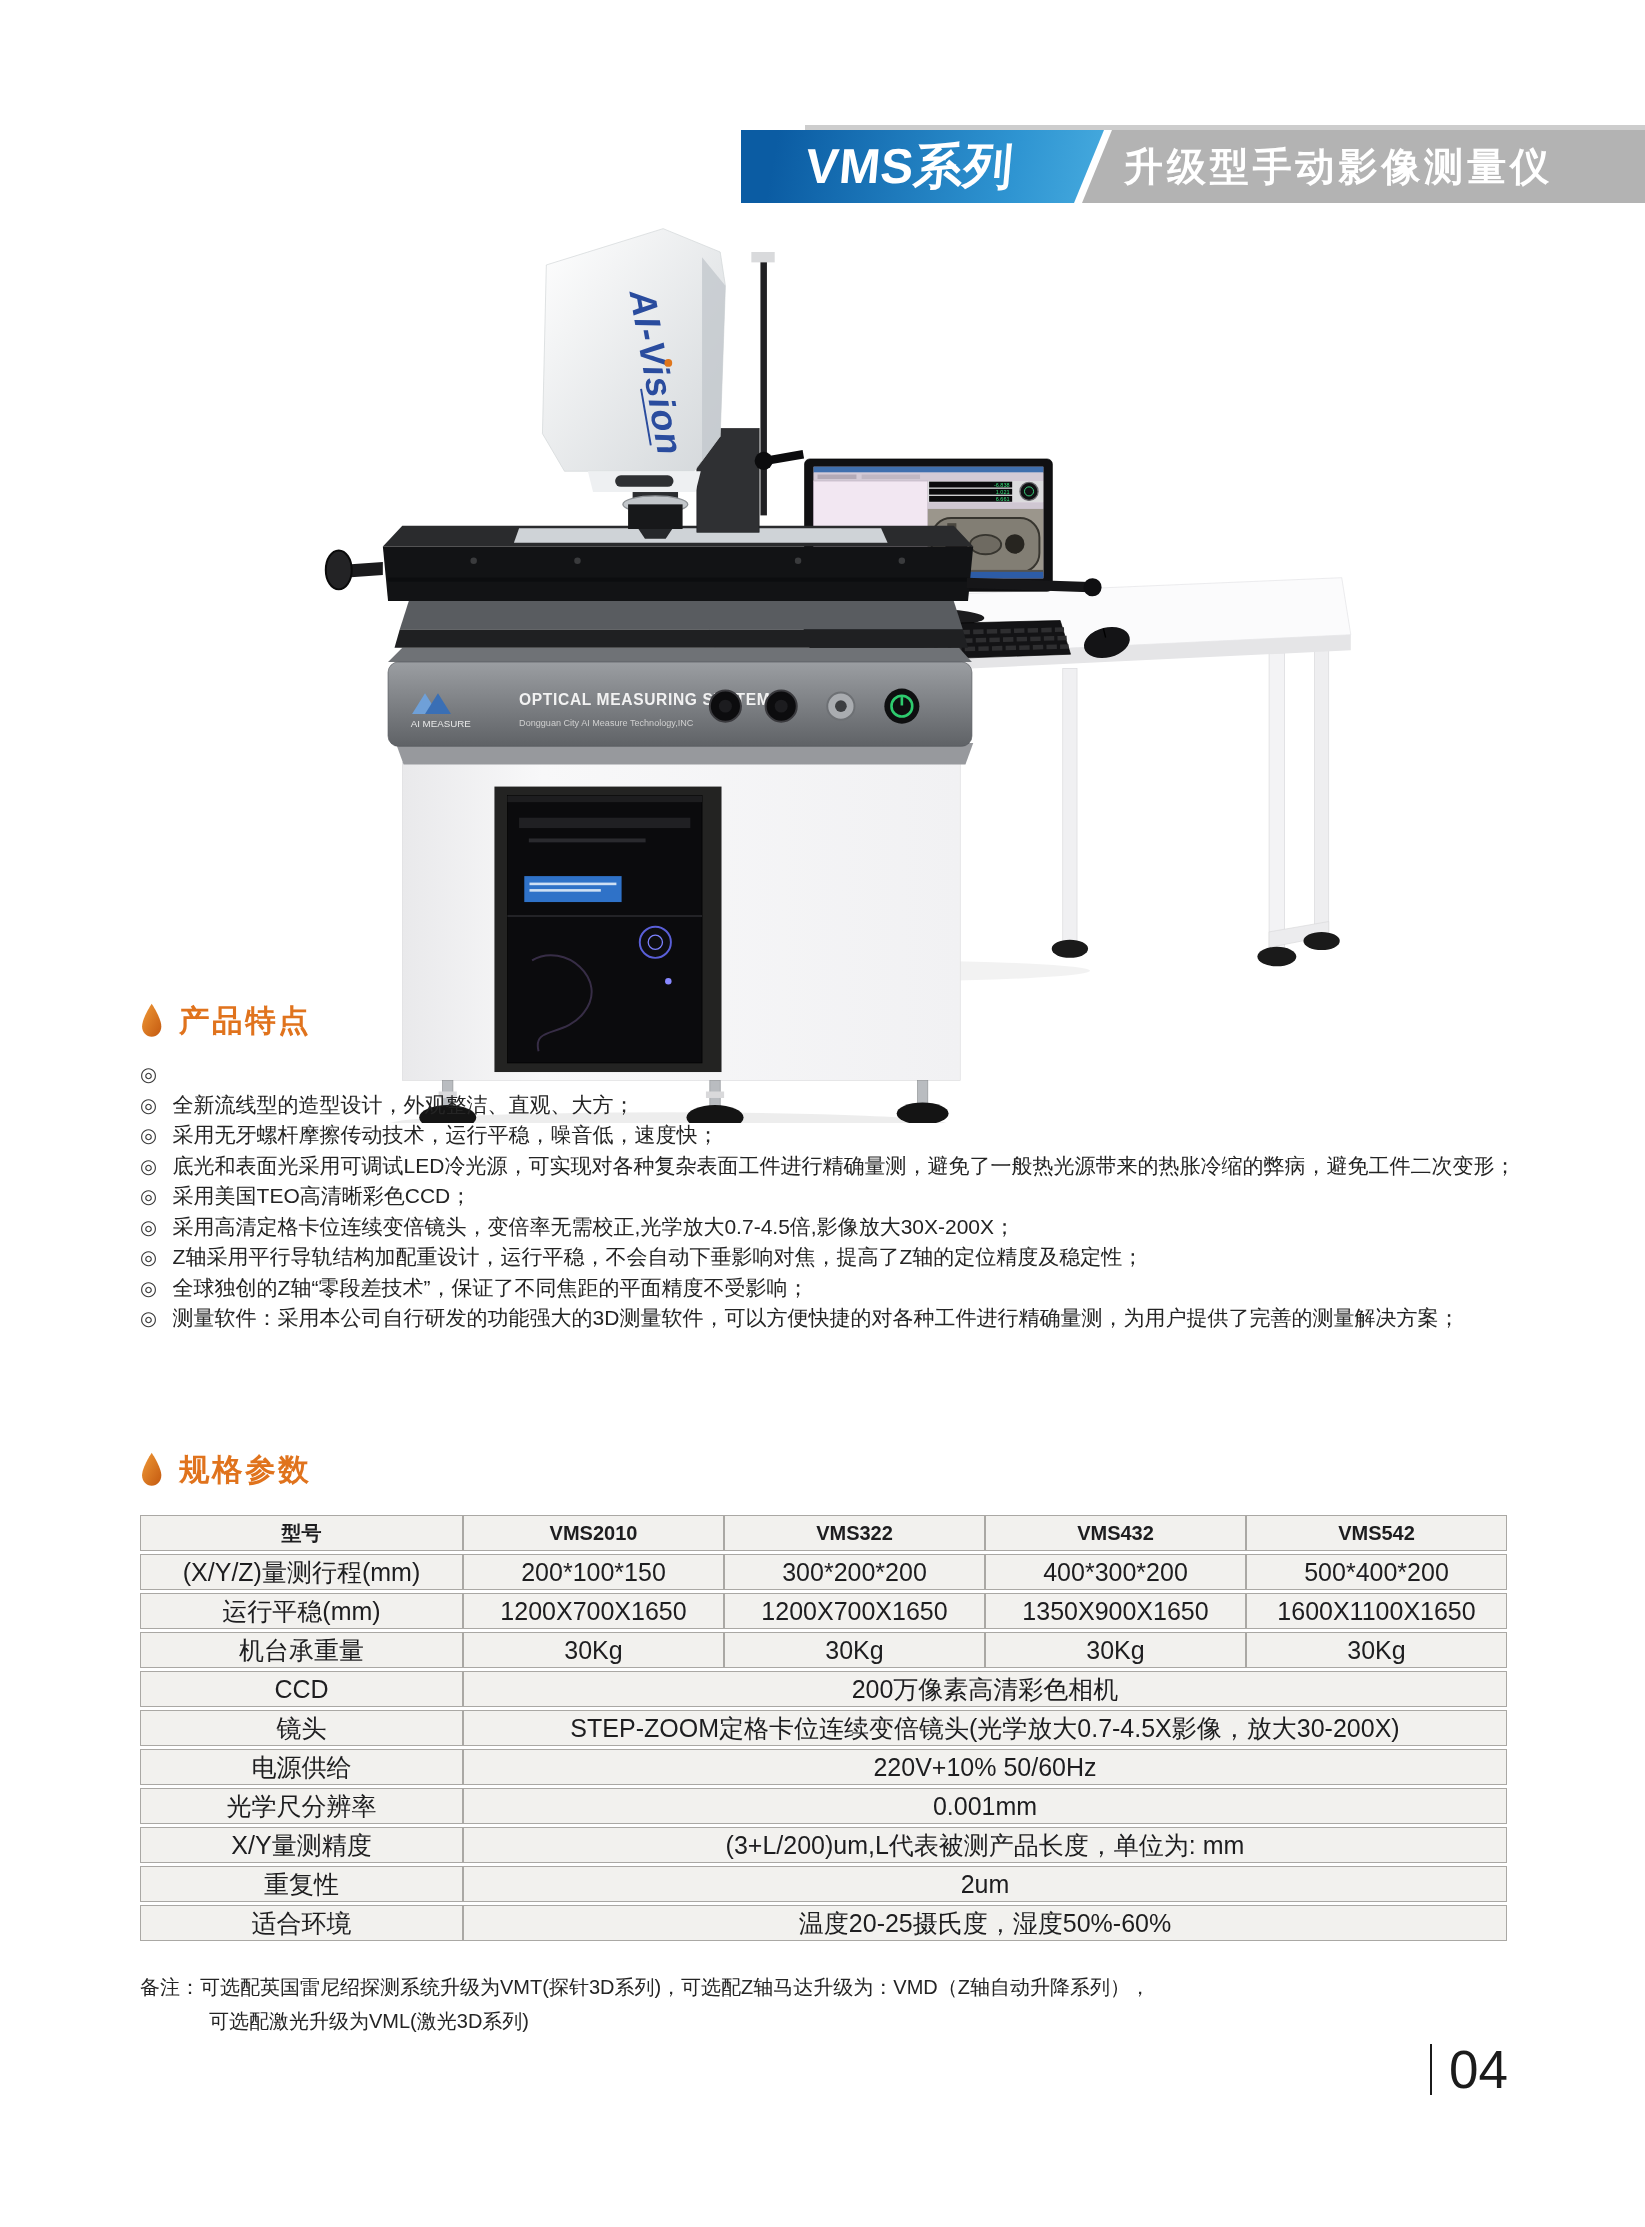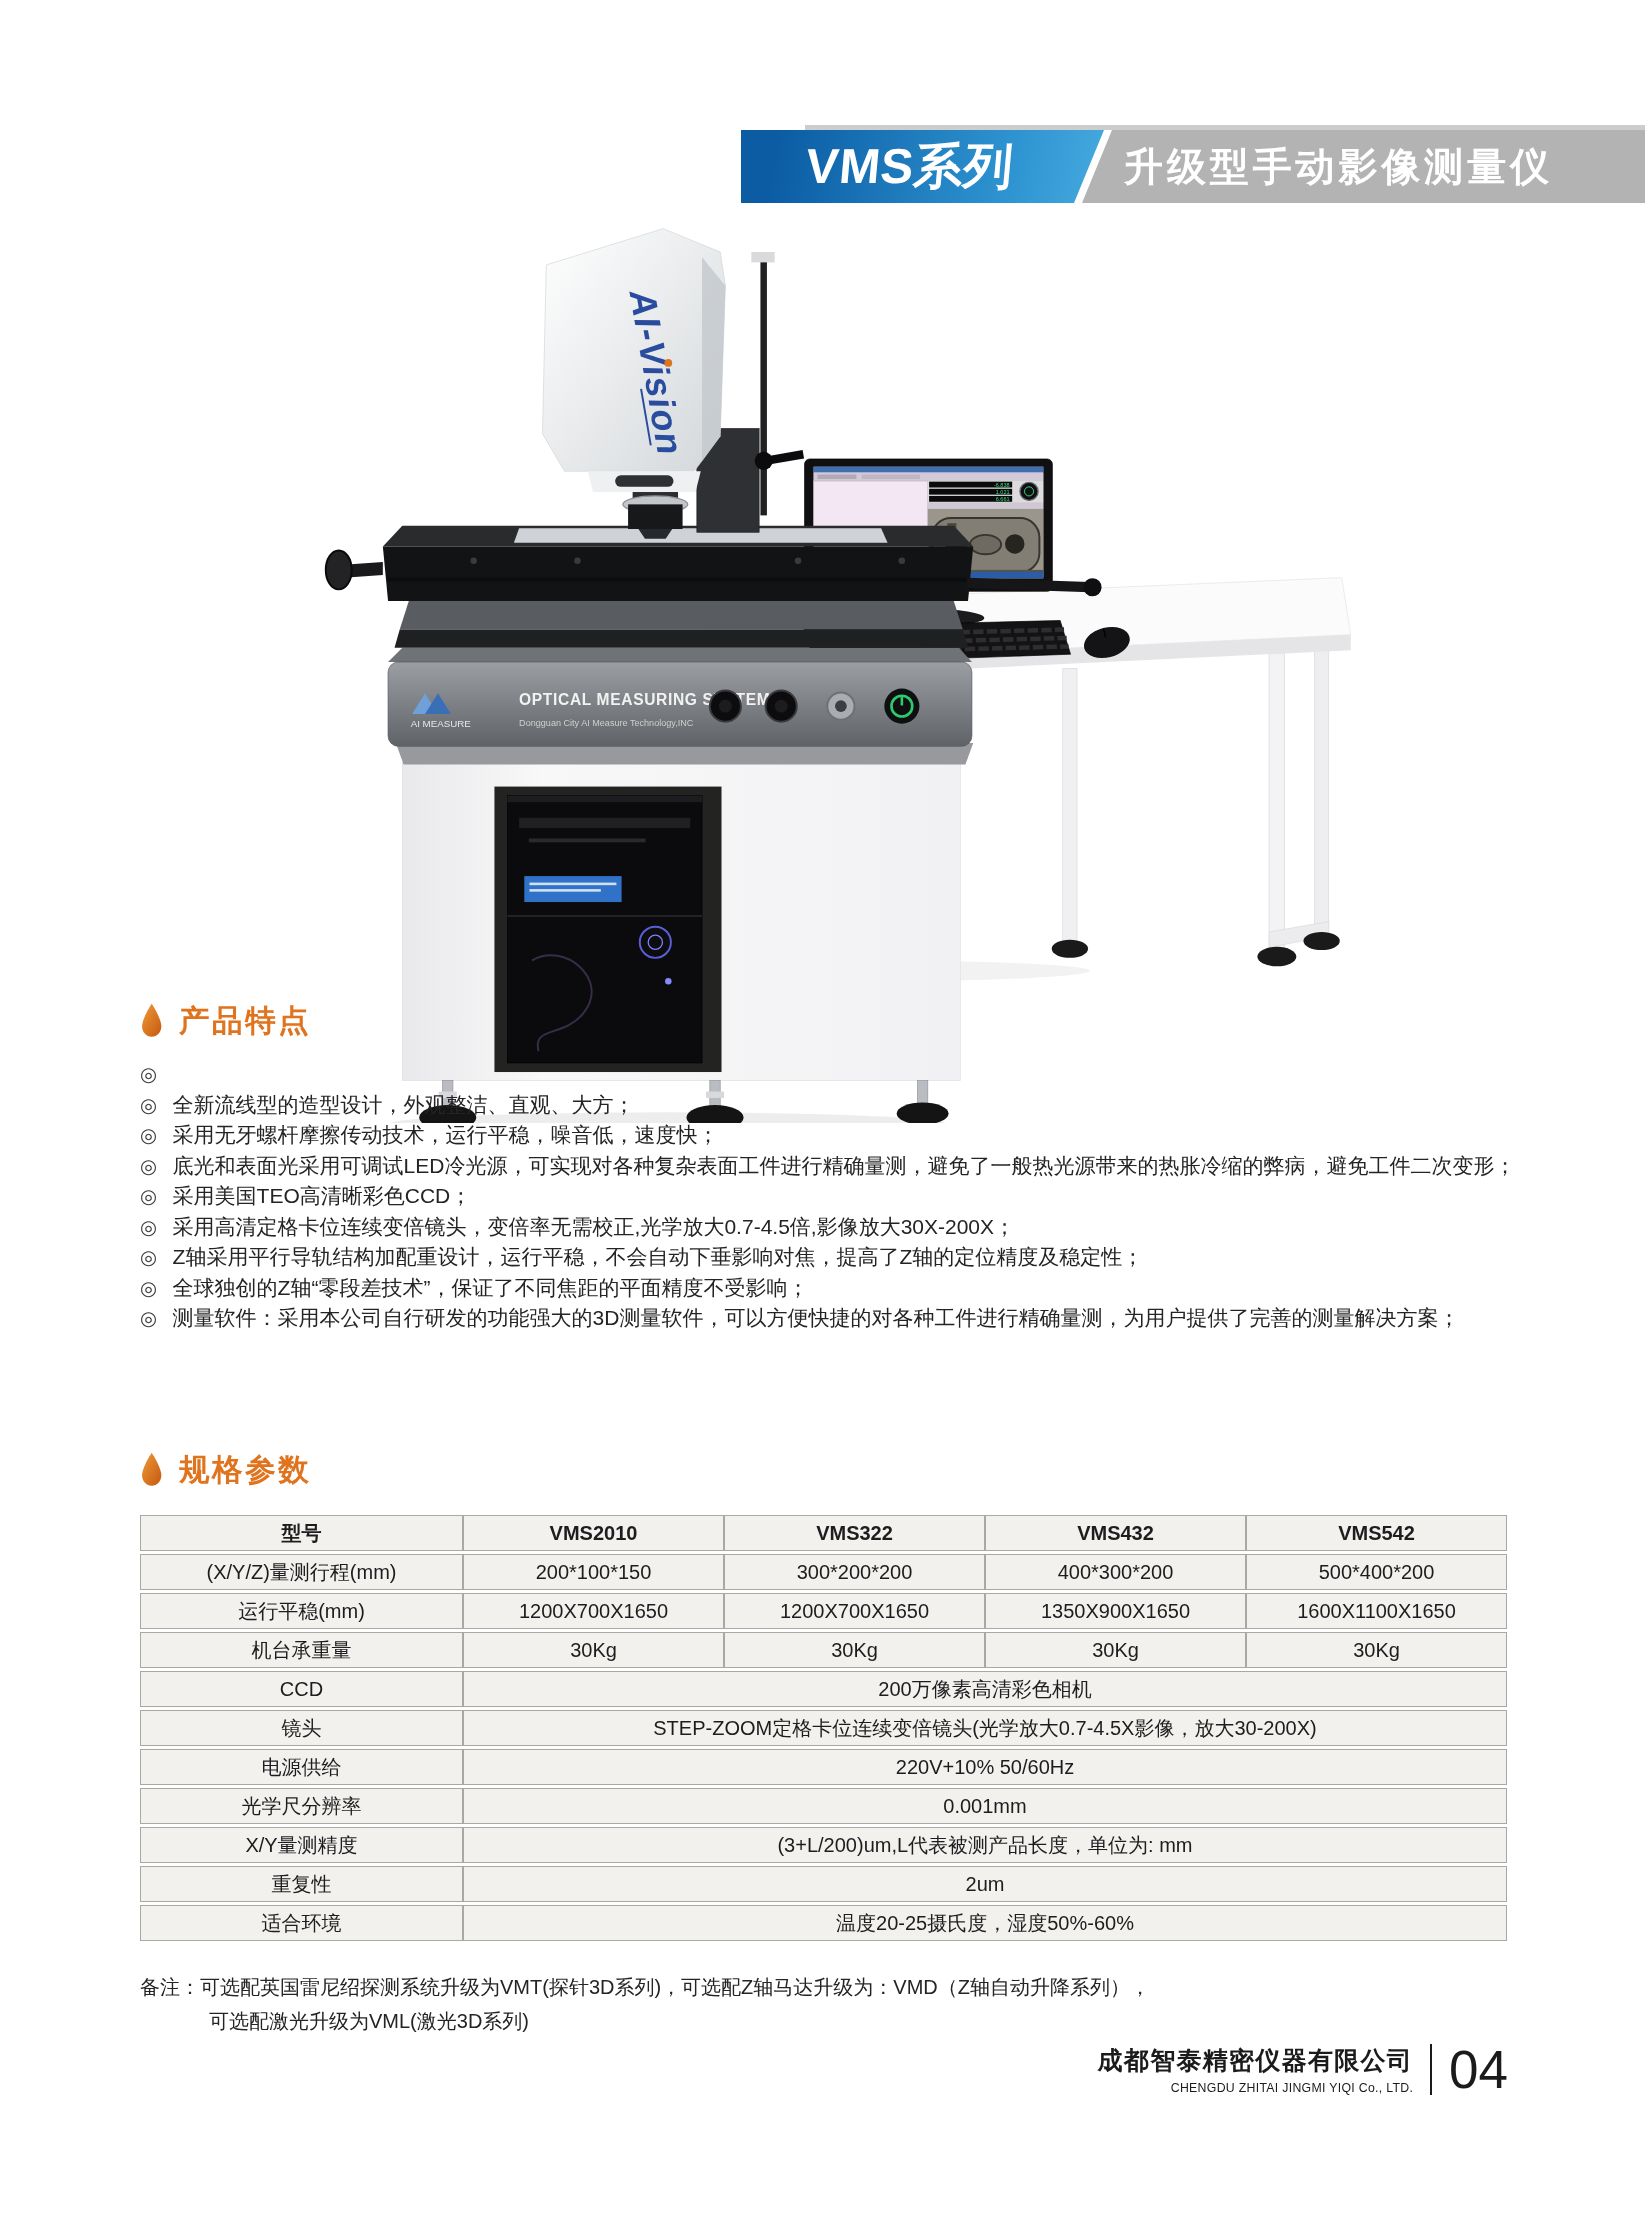--- a/index.html
+++ b/index.html
@@ -49,21 +49,21 @@
   .features-list .bullet{font-size:19.5px;color:#3a3a3a;line-height:30.5px;flex:0 0 auto;}
 
   
   table.spec{
     margin-top:21px;border-collapse:separate;border-spacing:0 3.9px;
     width:1366px;table-layout:fixed;
   }
   table.spec td{
     background:#f2f1ee;border:0.6px solid #aaa8a4;
     height:34px;text-align:center;vertical-align:middle;
-    font-size:20px;color:#1d1d1f;padding:0 5.2px;overflow:hidden;white-space:nowrap;
+    font-size:25px;color:#1d1d1f;padding:0 5.2px;overflow:hidden;white-space:nowrap;
   }
   table.spec td.hdr{font-weight:bold;font-size:20px;}
   col.c-label{width:323px;}
   col.c-val{width:261px;}
 
   .note{margin-top:26px;font-size:20px;color:#242424;line-height:34px;}
   .note .l2{padding-left:69px;}
 
   
   .footer{
@@ -406,22 +406,18 @@
         </tbody>
     </table>
 
     <div class="note">
       <div class="l1">备注：可选配英国雷尼绍探测系统升级为VMT(探针3D系列)，可选配Z轴马达升级为：VMD（Z轴自动升降系列），</div>
       <div class="l2">可选配激光升级为VML(激光3D系列)</div>
     </div>
   </div>
 
   <div class="footer">
-    <div class="company">
-      <div class="company-cn">成都智泰精密仪器有限公司</div>
-      <div class="company-en">CHENGDU ZHITAI JINGMI YIQI Co., LTD.</div>
-    </div>
     <div class="footer-divider"></div>
     <div class="page-num">04</div>
   </div>
 
 </div>
 
 
 </body></html>

